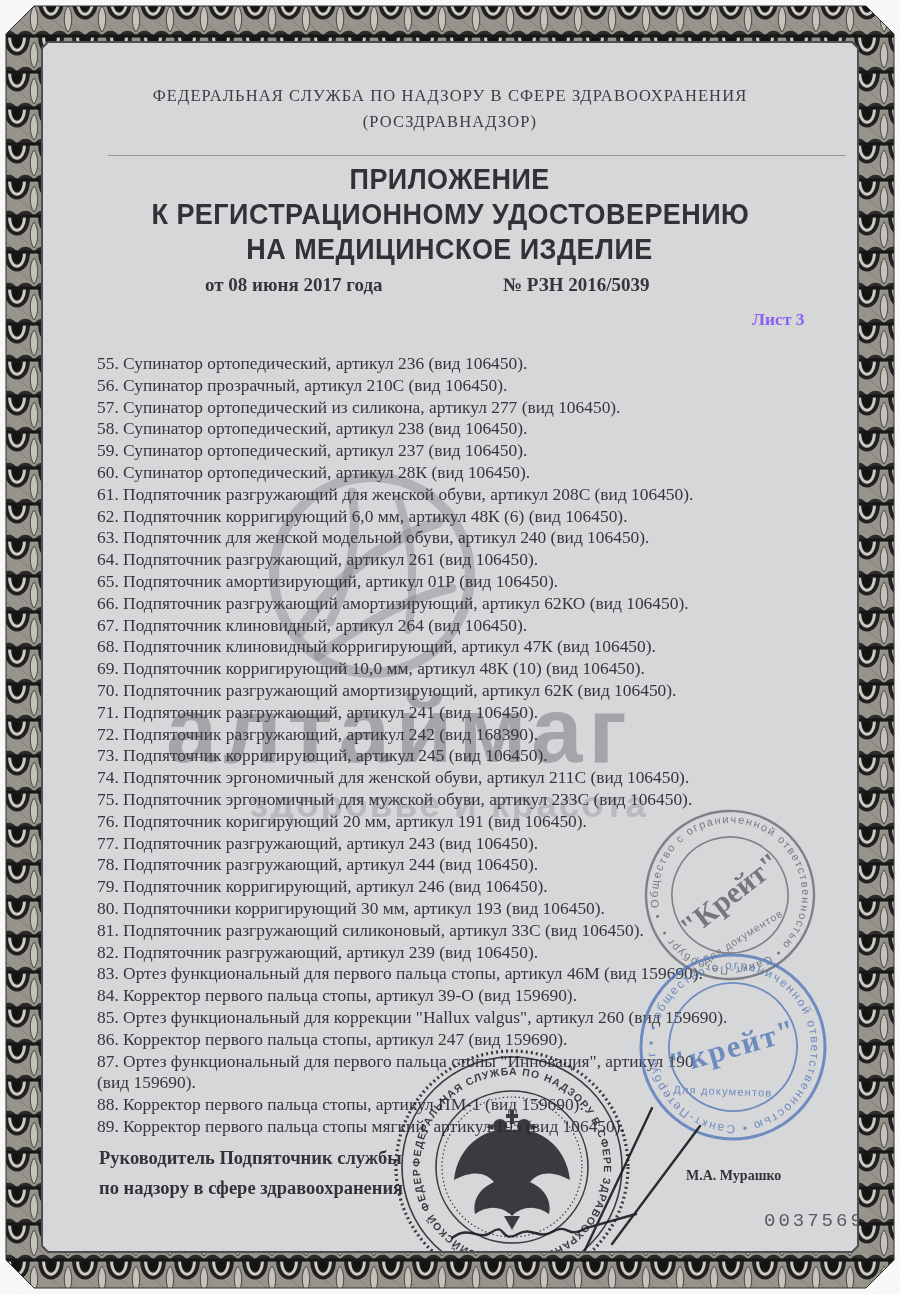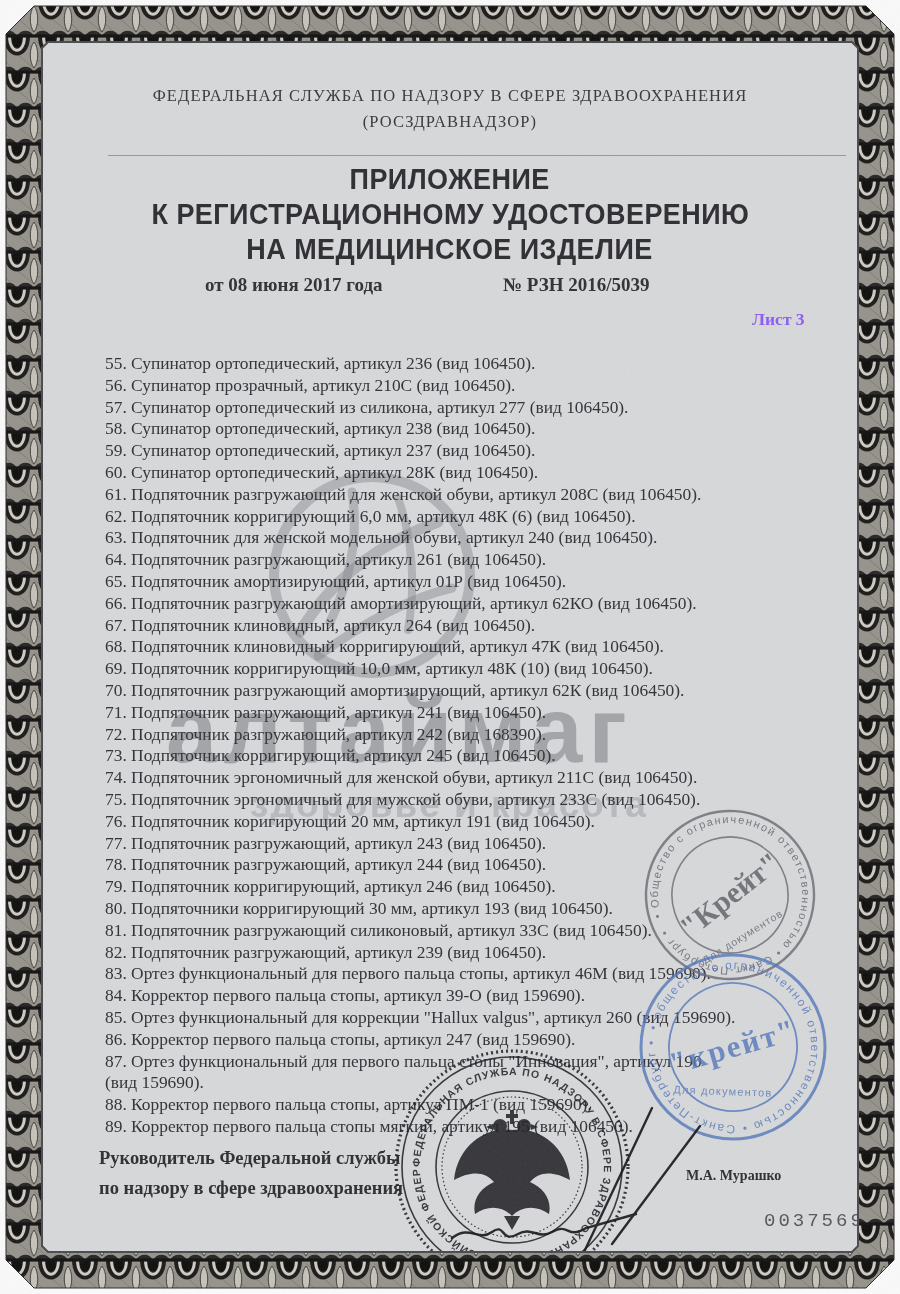--- a/index.html
+++ b/index.html
@@ -12,21 +12,21 @@
   
   .org{left:0;right:0;text-align:center;font-size:16.5px;letter-spacing:1.1px;color:#37373c;}
   .divider{left:108px;width:738px;height:0;border-top:1.5px solid #97979b;}
   .title{left:0;right:0;text-align:center;font-family:Liberation Sans, sans-serif;
          font-weight:700;font-size:29px;color:#2c2c31;}
   .title>span{display:inline-block;transform:scaleX(.93);letter-spacing:.5px;white-space:nowrap;}
   .meta{font-weight:700;font-size:19px;color:#303035;white-space:nowrap;}
   .sheet{font-weight:700;font-size:17.5px;color:#8b5cf6;}
   
   .list{left:97px;top:353px;width:716px;font-size:17.4px;line-height:21.8px;color:#303036;}
-  .list-row{min-height:21.8px;margin-left:8px;}
+  .list-row{min-height:21.8px;}
   
   .signer{left:99px;top:1143px;font-weight:700;font-size:18.5px;line-height:30px;color:#2d2d32;}
   .signer-name{left:686px;top:1168px;font-weight:700;font-size:14px;color:#2d2d32;}
   .serial{left:764px;top:1210px;font-family:"Liberation Mono",monospace;font-size:19px;
           letter-spacing:3px;color:#55565c;}
   
   .wm-brand{left:166px;top:678px;font-family:"Liberation Sans",sans-serif;font-weight:700;
             font-size:92px;letter-spacing:6px;color:rgba(112,113,120,.50);white-space:nowrap;}
   .wm-tagline{left:250px;top:784px;font-family:"Liberation Sans",sans-serif;font-weight:700;
               font-size:37px;letter-spacing:2px;color:rgba(148,149,155,.45);white-space:nowrap;}
@@ -97,21 +97,21 @@
       <div class="list-row">84. Корректор первого пальца стопы, артикул 39-О (вид 159690).</div>
       <div class="list-row">85. Ортез функциональный для коррекции "Hallux valgus", артикул 260 (вид 159690).</div>
       <div class="list-row">86. Корректор первого пальца стопы, артикул 247 (вид 159690).</div>
       <div class="list-row">87. Ортез функциональный для первого пальца стопы "Инновация", артикул 190</div>
       <div class="list-row">(вид 159690).</div>
       <div class="list-row">88. Корректор первого пальца стопы, артикул ПМ-1 (вид 159690).</div>
       <div class="list-row">89. Корректор первого пальца стопы мягкий, артикул 195 (вид 106450).</div>
     </div>
 
   <div class="abs signer">
-    <div>Руководитель Федеральной службы</div>
+    <div>Руководитель Подпяточник службы</div>
     <div>по надзору в сфере здравоохранения</div>
   </div>
   <div class="abs signer-name">М.А. Мурашко</div>
   <div class="abs serial">0037569</div>
 
   <svg class="layer" width="900" height="1294" aria-hidden="true">
     <defs>
       <path id="grayRing" d="M658,895 a72,72 0 1,1 144,0 a72,72 0 1,1 -144,0"></path>
       <path id="blueRing" d="M655,1047 a78,78 0 1,1 156,0 a78,78 0 1,1 -156,0"></path>
       <path id="sealRing" d="M420,1167 a92,92 0 1,1 184,0 a92,92 0 1,1 -184,0"></path>

